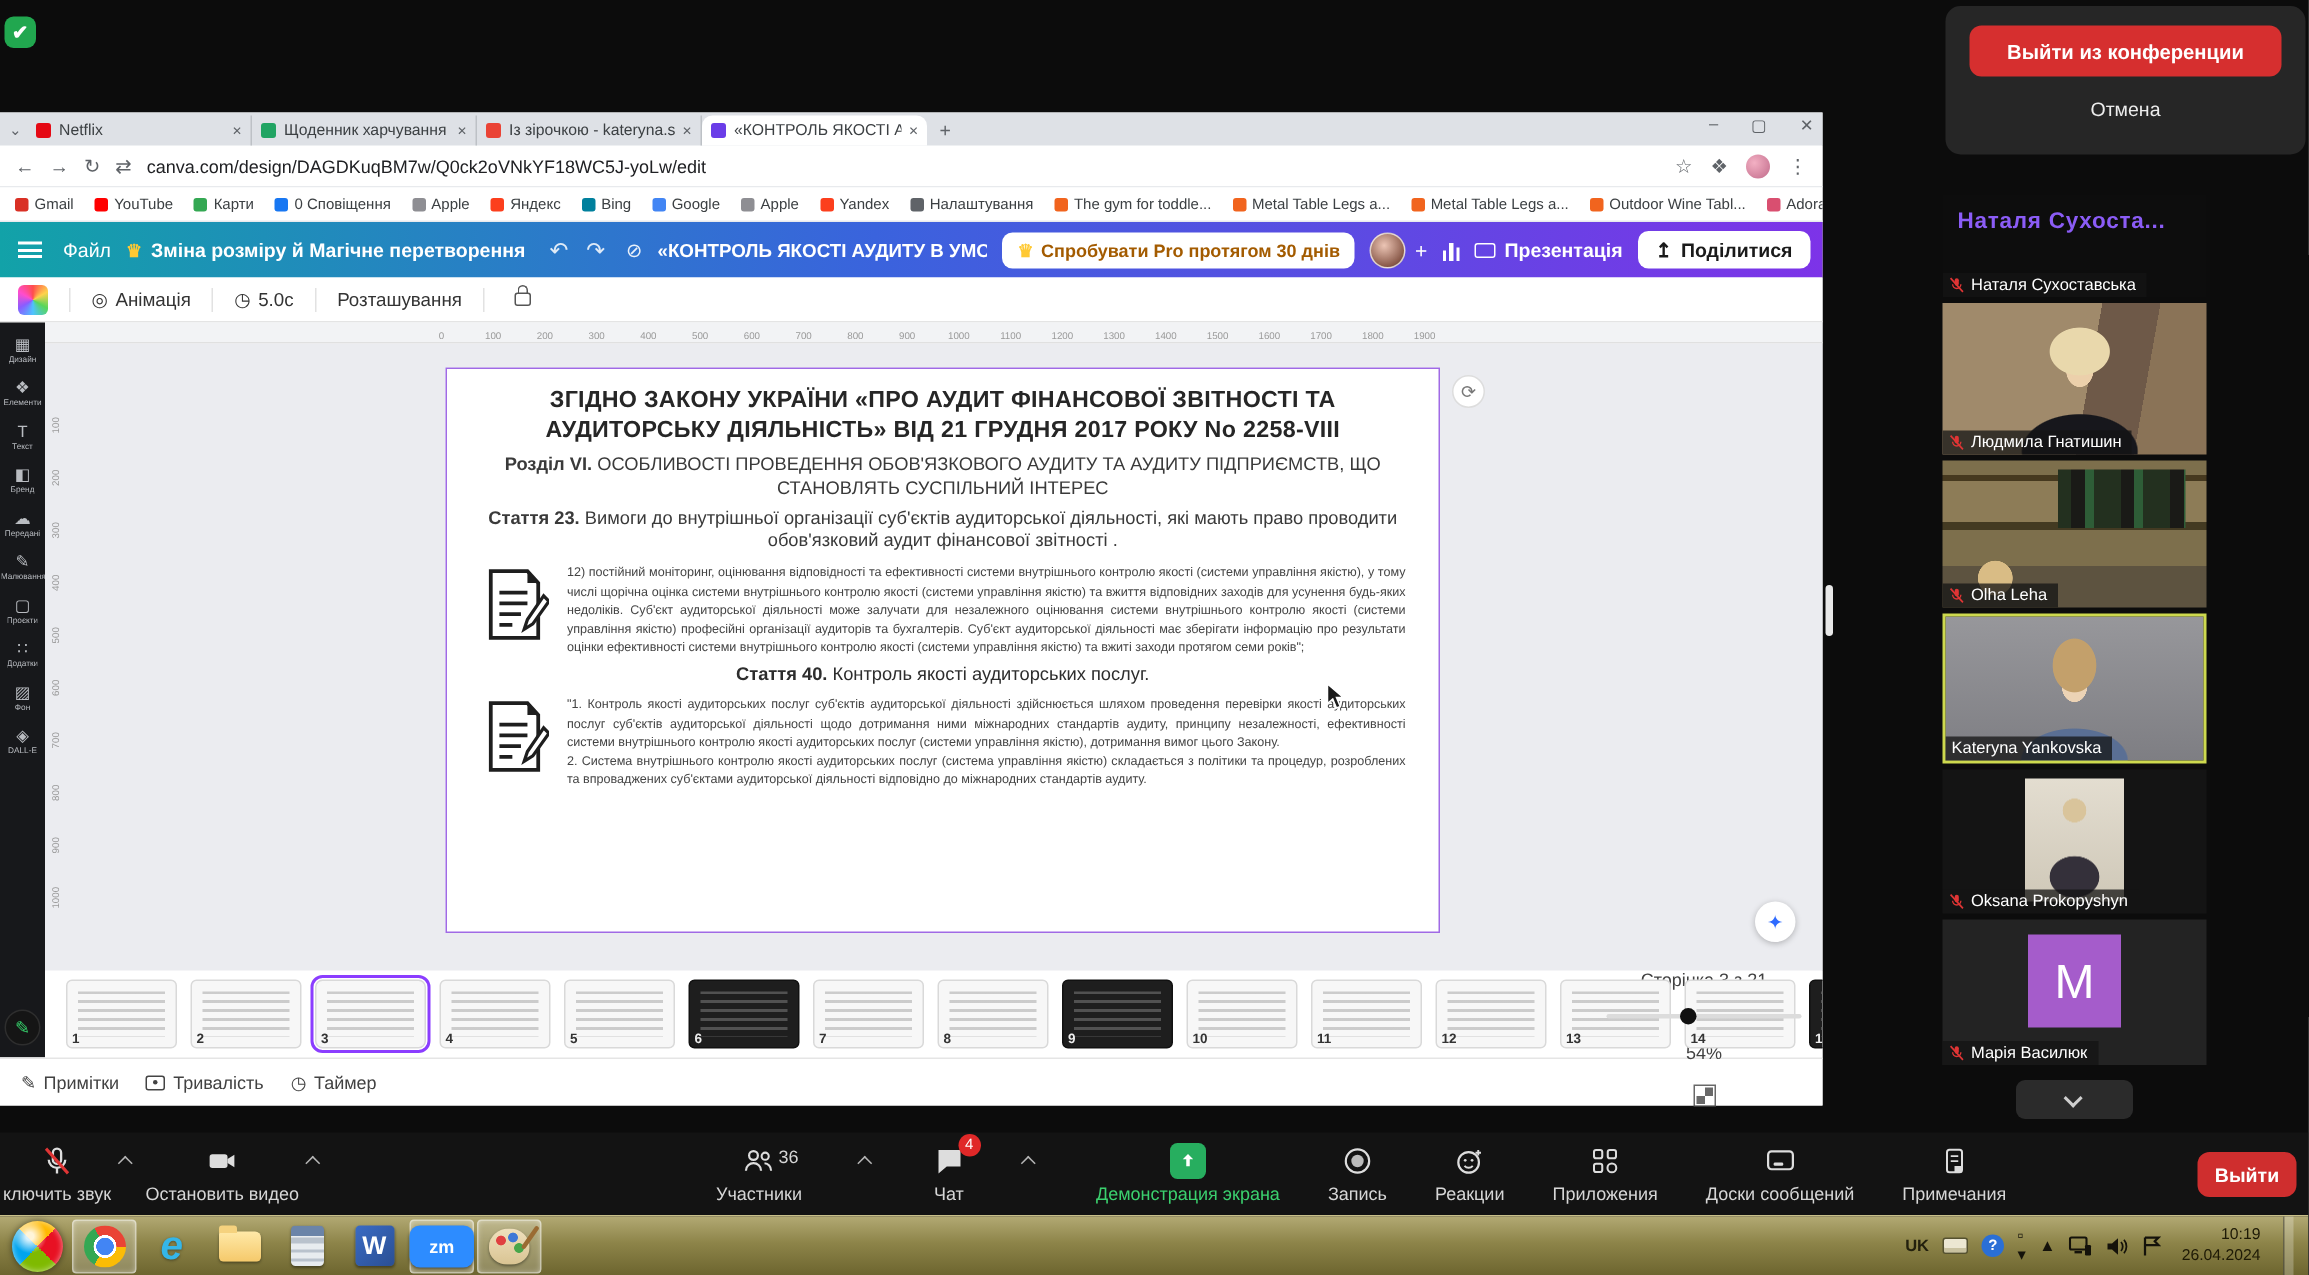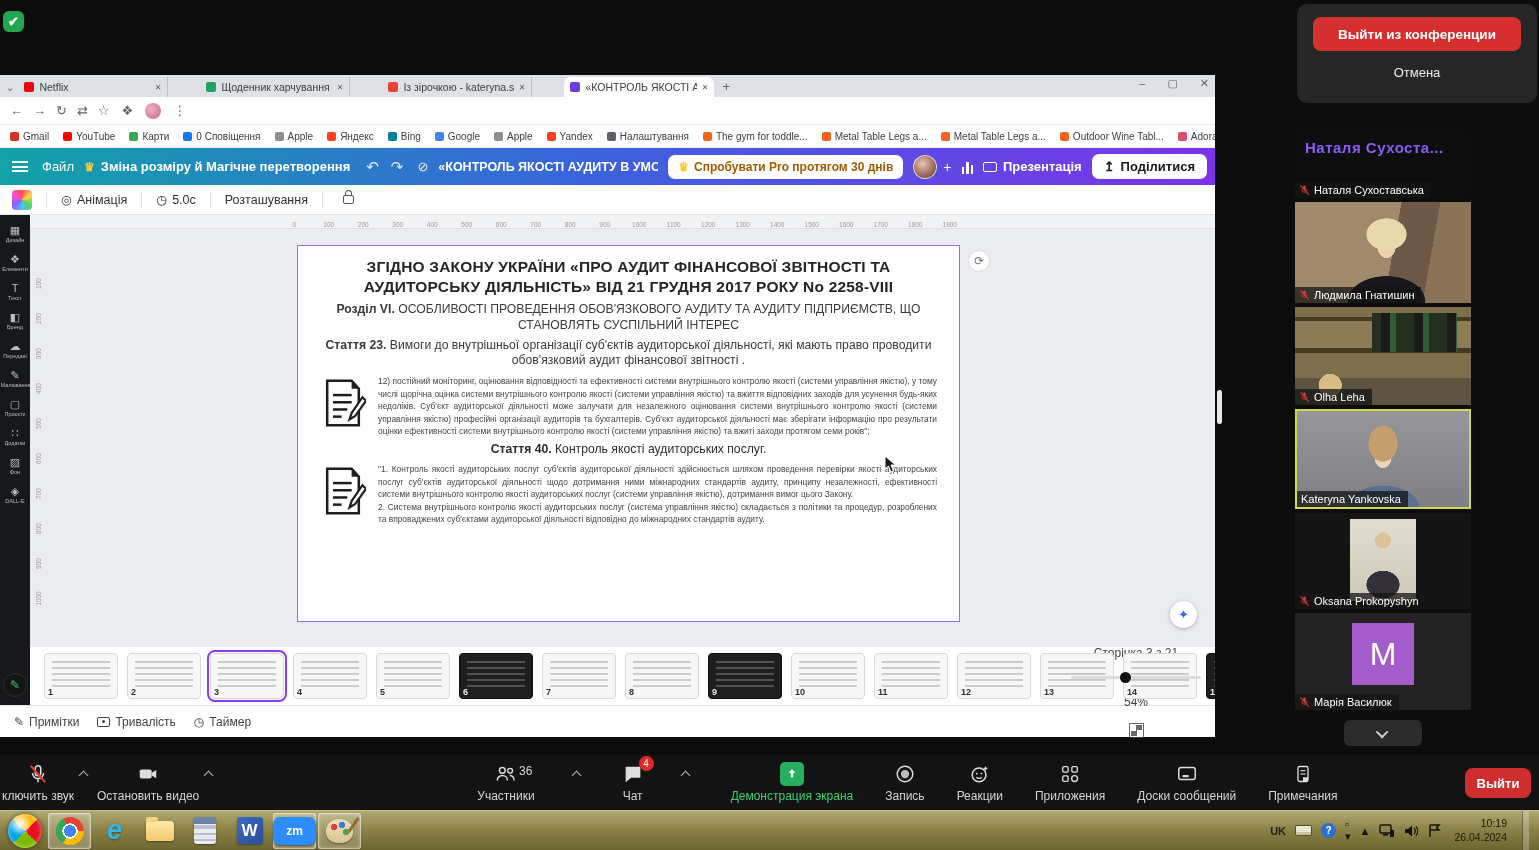--- a/index.html
+++ b/index.html
@@ -195,21 +195,21 @@
 <body>
 
 <div class="screen">
 
   <div class="shield">✔</div>
 
   <div class="shared">
 
     <div class="tabbar">
       <span class="tab-search">⌄</span>
-      <div style="display:flex;align-items:flex-end;gap:32px;">
+      <div style="display:flex;align-items:flex-end;">
 
           <div class="tab">
             <i class="fav" style="background: rgb(229, 9, 20);"></i>
             <span class="tab-label">Netflix</span>
             <span class="tab-close">✕</span>
           </div>
 
           <div class="tab">
             <i class="fav" style="background: rgb(33, 164, 99);"></i>
             <span class="tab-label">Щоденник харчування та тр</span>
@@ -234,20 +234,21 @@
         <span>▢</span>
         <span>✕</span>
       </div>
     </div>
 
     <div class="urlbar">
       <span class="nav-ic">←</span>
       <span class="nav-ic">→</span>
       <span class="nav-ic">↻</span>
       <span class="nav-ic">⇄</span>
+      <span class="url-text">canva.com/design/DAGDKuqBM7w/Q0ck2oVNkYF18WC5J-yoLw/edit</span>
       <div class="url-right">
         <span class="nav-ic">☆</span>
         <span class="nav-ic">❖</span>
         <span class="avatar-dot"></span>
         <span class="nav-ic">⋮</span>
       </div>
     </div>
 
     <div class="bookmarks">
 

